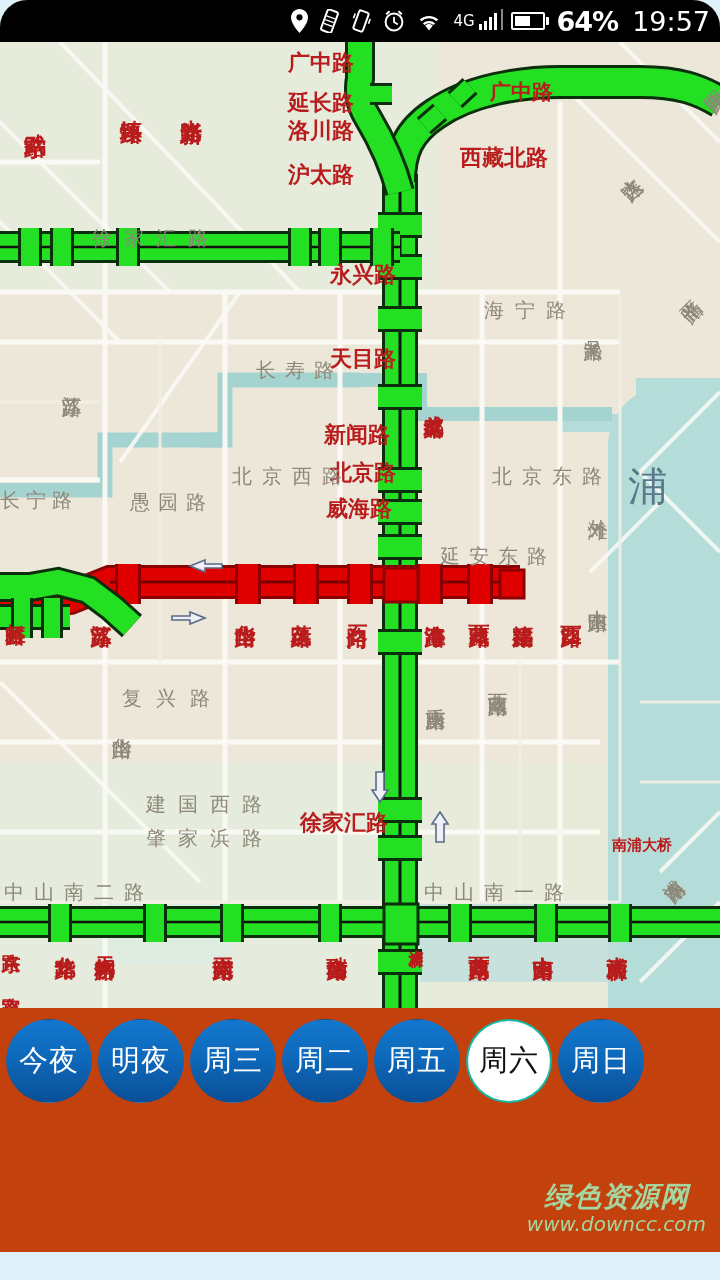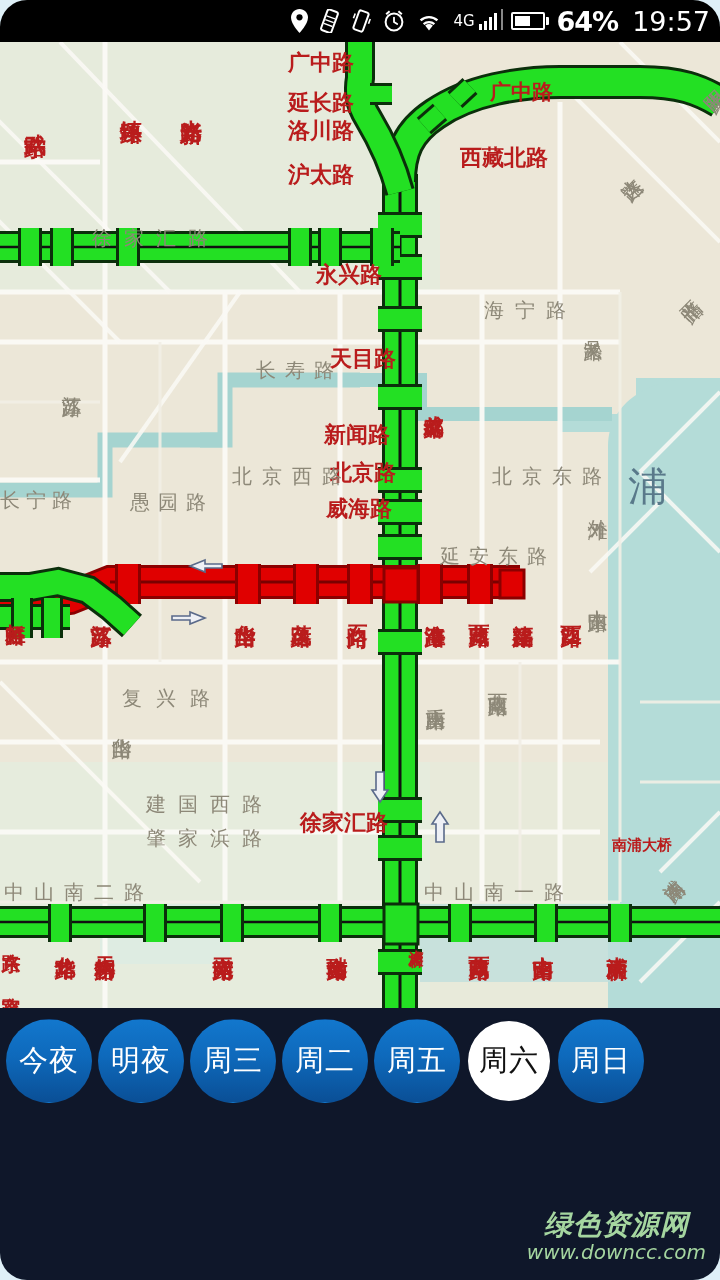--- a/index.html
+++ b/index.html
@@ -49,36 +49,36 @@
     font-family:"DejaVu Sans","Liberation Sans",sans-serif;
     white-space:pre;
     line-height:1.0;
   }
   .lbl.vert{writing-mode:vertical-rl;text-orientation:upright;letter-spacing:1px;}
   .lbl.bold{font-weight:bold;color:#b91c1c;}
   .lbl.faint{color:#8d8878;font-weight:normal;}
 
   
   .panel{
-    position:absolute;left:0;top:1008px;width:720px;height:272px;
-    background:#0f172a;
+    position:absolute;left:0;top:1008px;width:720px;height:244px;
+    background:#c2410c;
   }
   .daybtns{position:absolute;left:3px;top:8px;width:714px;display:flex;flex-wrap:wrap;}
   .daybtn{
     width:86px;height:84px;margin:3px 3px;
     border-radius:50%;
     background:linear-gradient(180deg,#1277cd 0%,#0e69bb 45%,#0a4f96 100%);
     color:#fff;
     display:flex;align-items:center;justify-content:center;
     font-size:29px;letter-spacing:1px;
     box-sizing:border-box;
     border:1px solid rgba(0,0,0,0);
   }
   .daybtn.sel{
-    background:#fff;color:#111;border:2px solid #0f172a;
+    background:#fff;color:#111;border:2px solid #14b8a6;
   }
   .watermark{
     position:absolute;right:14px;bottom:16px;text-align:center;color:#a5d6a0;
     line-height:1.15;
     font-style:italic;
   }
   .watermark .wm1{font-size:28px;font-weight:bold;letter-spacing:1px;}
   .watermark .wm2{font-size:20px;letter-spacing:0px;}
 </style>
 </head>
@@ -388,21 +388,21 @@
     <div class="lbl vert bold" style="left:120px;top:60px;font-size:22px">镇坪路</div>
     <div class="lbl vert bold" style="left:180px;top:60px;font-size:22px">光新路</div>
 
     <div class="lbl bold" style="left:288px;top:10px;font-size:22px">广中路</div>
     <div class="lbl bold" style="left:490px;top:40px;font-size:21px">广中路</div>
     <div class="lbl bold" style="left:288px;top:50px;font-size:22px">延长路</div>
     <div class="lbl bold" style="left:288px;top:78px;font-size:22px">洛川路</div>
     <div class="lbl bold" style="left:288px;top:122px;font-size:22px">沪太路</div>
     <div class="lbl bold" style="left:460px;top:105px;font-size:22px">西藏北路</div>
 
-    <div class="lbl bold" style="left:316px;top:222px;font-size:22px">永兴路</div>
+    <div class="lbl bold" style="left:330px;top:222px;font-size:22px">永兴路</div>
     <div class="lbl bold" style="left:330px;top:306px;font-size:22px">天目路</div>
     <div class="lbl bold" style="left:324px;top:382px;font-size:22px">新闻路</div>
     <div class="lbl bold" style="left:330px;top:420px;font-size:22px">北京路</div>
     <div class="lbl bold" style="left:326px;top:456px;font-size:22px">威海路</div>
 
     <div class="lbl vert bold" style="left:424px;top:358px;font-size:20px">成都北路</div>
 
     <div class="lbl vert bold" style="left:90px;top:566px;font-size:21px">江苏路</div>
     <div class="lbl vert bold" style="left:234px;top:566px;font-size:21px">华山路</div>
     <div class="lbl vert bold" style="left:290px;top:566px;font-size:21px">茂名路</div>

